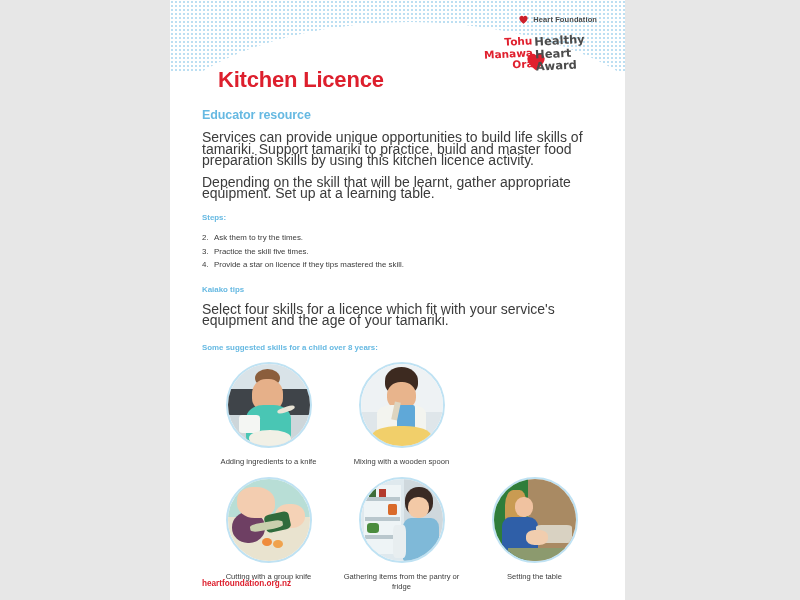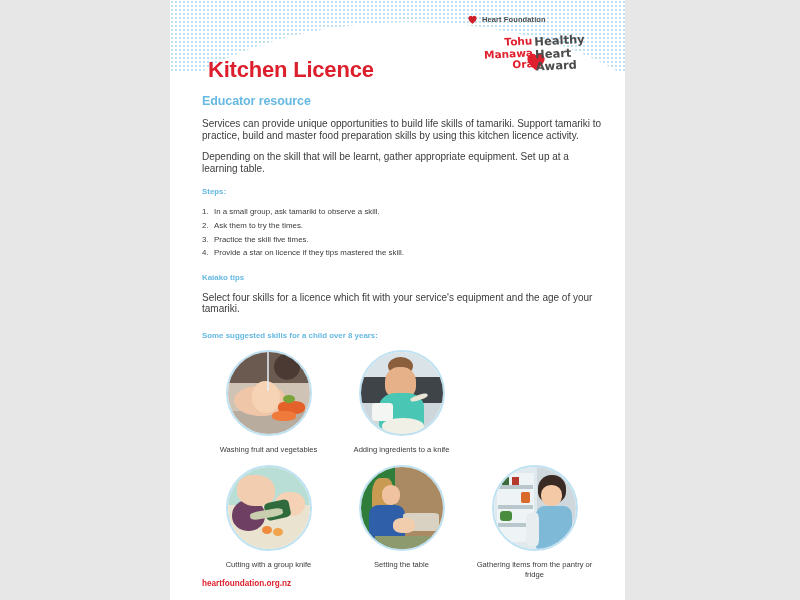--- a/index.html
+++ b/index.html
@@ -33,21 +33,21 @@
     background-size:4px 4px;
   }
   .dots-right-mask{
     position:absolute;right:-60px;bottom:-120px;width:300px;height:470px;
     background:#ffffff;
     border-radius:60% 0 0 60% / 50% 0 0 50%;
   }
 
   
   .logo-block{position:absolute;right:28px;top:14px;width:130px;text-align:center;}
-  .hf-row{display:flex;align-items:center;justify-content:flex-start;gap:4px;}
+  .hf-row{display:flex;align-items:center;justify-content:flex-end;gap:4px;}
   .hf-heart{width:11px;height:11px;position:relative;display:inline-block;}
   .hf-heart svg{display:block;}
   .hf-name{font-size:7.5px;font-weight:bold;color:#4b4b4b;letter-spacing:.1px;}
   .award{position:relative;margin-top:7px;height:48px;}
   .award .tohu{
     position:absolute;left:0px;top:5px;width:66px;text-align:right;
     color:#e0202e;font-family:"DejaVu Sans", sans-serif;font-weight:bold;
     font-size:10.5px;line-height:11.5px;transform:rotate(-3deg);
   }
   .award .healthy{
@@ -55,29 +55,29 @@
     color:#4b4b4b;font-family:"DejaVu Sans", sans-serif;font-weight:bold;
     font-size:11.5px;line-height:12.5px;transform:rotate(-3deg);
   }
   .award .big-heart{
     position:absolute;left:57px;top:18px;width:24px;height:22px;
   }
 
   
   .content{position:absolute;left:32px;top:52px;width:400px;}
   h1.title{
-    margin:6px;font-size:22px;line-height:24px;font-weight:bold;
+    margin:16px;font-size:22px;line-height:24px;font-weight:bold;
     color:#dd1f2d;letter-spacing:-0.2px;
   }
   h2.subtitle{
     margin:12px 0 0 0;font-size:12.5px;font-weight:bold;color:#66b9e2;
     letter-spacing:-0.1px;
   }
   p.body{
-    margin:10px 0 0 0;font-size:10px;line-height:11.6px;color:#3b3b3b;
+    margin:10px 0 0 0;font-size:14px;line-height:11.6px;color:#3b3b3b;
   }
   h3.sect{
     margin:13px 0 0 0;font-size:7.9px;font-weight:bold;color:#66b9e2;
   }
   ol.steps{margin:9px 0 0 0;padding:0;list-style:none;}
   ol.steps li{
     font-size:7.9px;line-height:13.6px;color:#3b3b3b;
   }
   ol.steps li .num{display:inline-block;width:12px;}
 
@@ -142,97 +142,80 @@
 
     <div class="content">
       <h1 class="title">Kitchen Licence</h1>
       <h2 class="subtitle">Educator resource</h2>
       <p class="body">Services can provide unique opportunities to build life skills of tamariki. Support tamariki to practice, build and master food preparation skills by using this kitchen licence activity.</p>
 
       <p class="body">Depending on the skill that will be learnt, gather appropriate equipment. Set up at a learning table.</p>
 
       <h3 class="sect">Steps:</h3>
       <ol class="steps">
-        <li><span class="num">1.</span><span>In a small group, ask tamariki to observe a skill.</span></li>
         <li><span class="num">2.</span><span>Ask them to try the times.</span></li>
         <li><span class="num">3.</span><span>Practice the skill five times.</span></li>
         <li><span class="num">4.</span><span>Provide a star on licence if they tips mastered the skill.</span></li>
       </ol>
 
       <h3 class="sect">Kaiako tips</h3>
       <p class="body">Select four skills for a licence which fit with your service's equipment and the age of your tamariki.</p>
 
       <h3 class="row-head">Some suggested skills for a child over 8 years:</h3>
       <div class="photo-row">
 
-        <div class="photo-cell">
-          <div class="circle">
-            <div class="scene" style="background:
-              radial-gradient(circle at 72% 18%, #4a3a33 0 14%, transparent 15%),
-              linear-gradient(#6b5a50 0 38%, #cfc3b6 38% 72%, #b8ac9e 72% 100%)">
-              <div style="position:absolute;left:8%;top:42%;width:62%;height:36%;background:#f0c6a8;border-radius:50% 40% 45% 55%;"></div>
-              <div style="position:absolute;left:30%;top:36%;width:34%;height:38%;background:#f6d3b4;border-radius:48% 52% 50% 50%;"></div>
-              <div style="position:absolute;left:62%;top:60%;width:32%;height:16%;background:#e4622a;border-radius:40%;"></div>
-              <div style="position:absolute;left:54%;top:72%;width:30%;height:12%;background:#ef7a3b;border-radius:40%;"></div>
-              <div style="position:absolute;left:68%;top:52%;width:14%;height:10%;background:#7aa43a;border-radius:50%;"></div>
-              <div style="position:absolute;left:48%;top:0;width:3%;height:48%;background:rgba(230,240,248,.75);"></div>
-            </div>
-          </div>
-          <div class="cap">Washing fruit and vegetables</div>
-        </div>
 
         <div class="photo-cell">
           <div class="circle">
             <div class="scene" style="background:
               linear-gradient(#d9e3e8 0 30%, #3f4449 30% 62%, #cdd6da 62% 100%)">
               <div style="position:absolute;left:34%;top:6%;width:30%;height:22%;background:#8b5e3c;border-radius:50%;"></div>
               <div style="position:absolute;left:30%;top:18%;width:38%;height:40%;background:#e6b089;border-radius:45% 45% 40% 40%;"></div>
               <div style="position:absolute;left:22%;top:50%;width:56%;height:44%;background:#49c6b4;border-radius:38% 38% 12% 12%;"></div>
               <div style="position:absolute;left:14%;top:62%;width:26%;height:22%;background:#f4f6f3;border-radius:18%;"></div>
               <div style="position:absolute;left:26%;top:80%;width:52%;height:20%;background:#f1f0e6;border-radius:50% 50% 45% 45%;"></div>
               <div style="position:absolute;left:60%;top:52%;width:22%;height:6%;background:#e9e4d6;border-radius:40%;transform:rotate(-18deg);"></div>
             </div>
           </div>
           <div class="cap">Adding ingredients to a knife</div>
         </div>
 
+        <div class="photo-cell">
+          <div class="circle">
+            <div class="scene" style="background:
+              linear-gradient(#eef2f4 0 58%, #dfe6ea 58% 100%)">
+              <div style="position:absolute;left:30%;top:4%;width:40%;height:34%;background:#3d2a20;border-radius:50% 50% 40% 40%;"></div>
+              <div style="position:absolute;left:32%;top:22%;width:36%;height:34%;background:#e8b48c;border-radius:46%;"></div>
+              <div style="position:absolute;left:20%;top:50%;width:60%;height:34%;background:#f3f4ef;border-radius:30% 30% 10% 10%;"></div>
+              <div style="position:absolute;left:44%;top:50%;width:22%;height:30%;background:#5fa8d8;border-radius:12%;"></div>
+              <div style="position:absolute;left:14%;top:76%;width:72%;height:26%;background:#f1cf6a;border-radius:45% 45% 50% 50%;"></div>
+              <div style="position:absolute;left:40%;top:46%;width:7%;height:22%;background:#ded5c0;transform:rotate(12deg);"></div>
+            </div>
+          </div>
+          <div class="cap">Mixing with a wooden spoon</div>
+        </div>
 
       </div>
 
       <div class="photo-row">
 
         <div class="photo-cell">
           <div class="circle">
             <div class="scene" style="background:
               linear-gradient(#b8ded6 0 46%, #e9e3cf 46% 100%)">
               <div style="position:absolute;left:6%;top:40%;width:40%;height:38%;background:#6e3f63;border-radius:48%;"></div>
               <div style="position:absolute;left:12%;top:10%;width:46%;height:38%;background:#f3cdb0;border-radius:42% 48% 40% 46%;"></div>
               <div style="position:absolute;left:58%;top:30%;width:36%;height:30%;background:#f5d2b6;border-radius:46%;"></div>
               <div style="position:absolute;left:46%;top:42%;width:30%;height:22%;background:#2f6b3c;border-radius:22%;transform:rotate(-12deg);"></div>
               <div style="position:absolute;left:28%;top:52%;width:40%;height:10%;background:#c9cfae;border-radius:30%;transform:rotate(-10deg);"></div>
               <div style="position:absolute;left:42%;top:72%;width:12%;height:10%;background:#ef8b3c;border-radius:50%;"></div>
               <div style="position:absolute;left:56%;top:74%;width:12%;height:10%;background:#f0a24d;border-radius:50%;"></div>
             </div>
           </div>
           <div class="cap">Cutting with a group knife</div>
-        </div>
-
-        <div class="photo-cell">
-          <div class="circle">
-            <div class="scene" style="background:
-              linear-gradient(90deg,#2f7d3a 0 42%, #a98a63 42% 100%)">
-              <div style="position:absolute;left:14%;top:14%;width:26%;height:46%;background:#c99b52;border-radius:40% 30% 20% 30%;"></div>
-              <div style="position:absolute;left:26%;top:22%;width:22%;height:24%;background:#f0c2a0;border-radius:46%;"></div>
-              <div style="position:absolute;left:10%;top:46%;width:44%;height:44%;background:#2f5fa8;border-radius:26% 26% 8% 8%;"></div>
-              <div style="position:absolute;left:52%;top:56%;width:44%;height:22%;background:#d9d2c2;border-radius:14%;"></div>
-              <div style="position:absolute;left:40%;top:62%;width:26%;height:18%;background:#f1cdae;border-radius:40%;"></div>
-              <div style="position:absolute;left:18%;top:84%;width:74%;height:16%;background:#8c9a6e;"></div>
-            </div>
-          </div>
-          <div class="cap">Setting the table</div>
         </div>
 
         <div class="photo-cell">
           <div class="circle">
             <div class="scene" style="background:
               linear-gradient(90deg,#dfe9ee 0 52%, #cfd8dd 52% 100%)">
               <div style="position:absolute;left:4%;top:8%;width:46%;height:84%;background:#eef4f6;"></div>
               <div style="position:absolute;left:6%;top:22%;width:42%;height:5%;background:#b9c7cd;"></div>
               <div style="position:absolute;left:6%;top:46%;width:42%;height:5%;background:#b9c7cd;"></div>
               <div style="position:absolute;left:6%;top:68%;width:42%;height:5%;background:#b9c7cd;"></div>
@@ -242,18 +225,33 @@
               <div style="position:absolute;left:8%;top:54%;width:14%;height:12%;background:#4a8c3e;border-radius:30%;"></div>
               <div style="position:absolute;left:54%;top:10%;width:34%;height:34%;background:#3a2a24;border-radius:48% 48% 40% 40%;"></div>
               <div style="position:absolute;left:58%;top:22%;width:26%;height:26%;background:#f3c9a6;border-radius:46%;"></div>
               <div style="position:absolute;left:52%;top:48%;width:44%;height:52%;background:#7fb9d8;border-radius:22% 22% 6% 6%;"></div>
               <div style="position:absolute;left:40%;top:56%;width:16%;height:40%;background:#e8eef0;border-radius:20%;"></div>
             </div>
           </div>
           <div class="cap">Gathering items from the pantry or fridge</div>
         </div>
 
+        <div class="photo-cell">
+          <div class="circle">
+            <div class="scene" style="background:
+              linear-gradient(90deg,#2f7d3a 0 42%, #a98a63 42% 100%)">
+              <div style="position:absolute;left:14%;top:14%;width:26%;height:46%;background:#c99b52;border-radius:40% 30% 20% 30%;"></div>
+              <div style="position:absolute;left:26%;top:22%;width:22%;height:24%;background:#f0c2a0;border-radius:46%;"></div>
+              <div style="position:absolute;left:10%;top:46%;width:44%;height:44%;background:#2f5fa8;border-radius:26% 26% 8% 8%;"></div>
+              <div style="position:absolute;left:52%;top:56%;width:44%;height:22%;background:#d9d2c2;border-radius:14%;"></div>
+              <div style="position:absolute;left:40%;top:62%;width:26%;height:18%;background:#f1cdae;border-radius:40%;"></div>
+              <div style="position:absolute;left:18%;top:84%;width:74%;height:16%;background:#8c9a6e;"></div>
+            </div>
+          </div>
+          <div class="cap">Setting the table</div>
+        </div>
+
       </div>
     </div>
 
     <div class="footer">heartfoundation.org.nz</div>
   </div>
 </div>
 
 </body></html>

